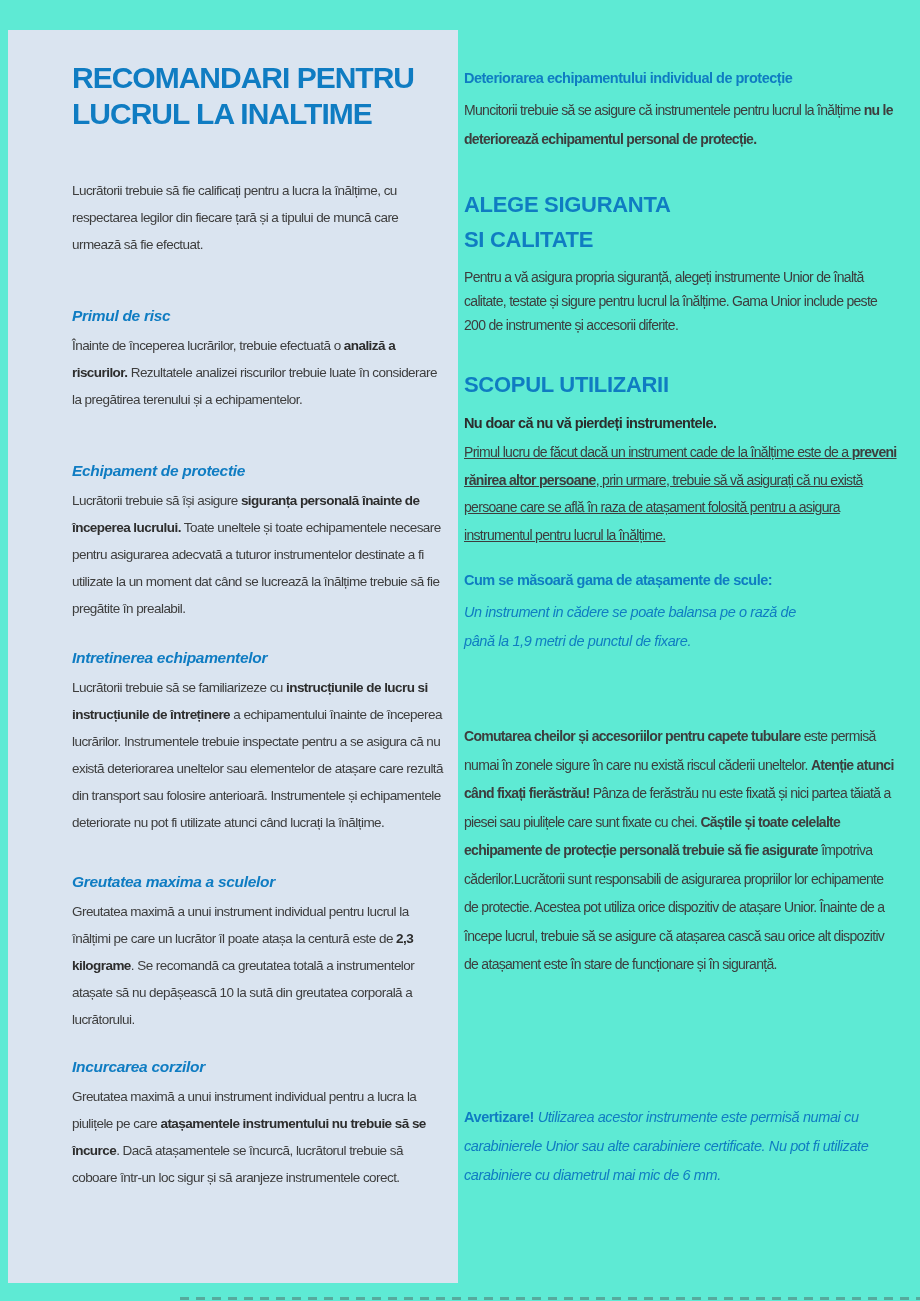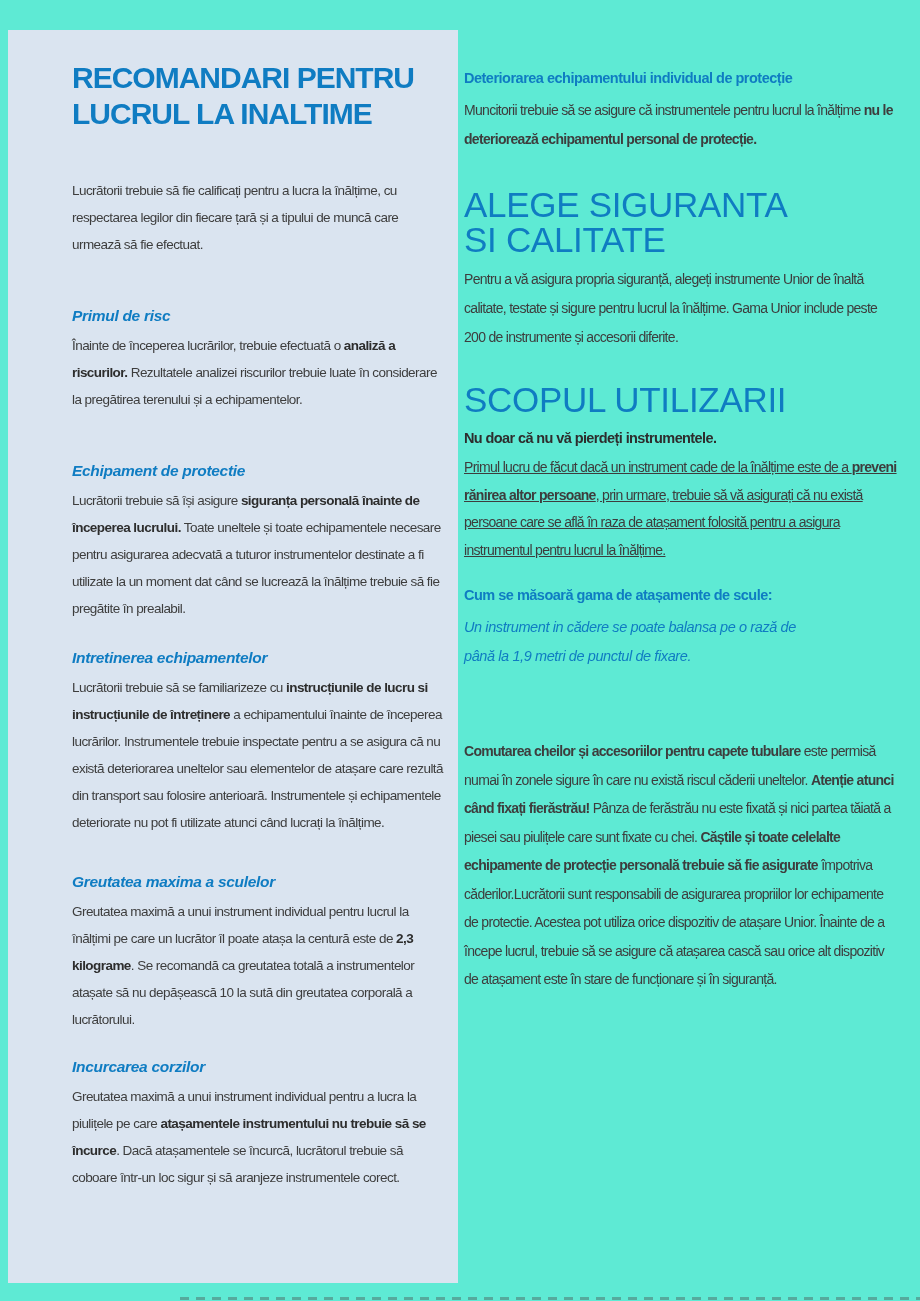--- a/index.html
+++ b/index.html
@@ -43,26 +43,26 @@
   .right-col{
     position:absolute;left:464px;top:68px;width:434px;
   }
   .r-para{
     font-size:14px;letter-spacing:-0.7px;line-height:28.5px;color:var(--body);
   }
   .small-h{
     font-size:14.5px;font-weight:700;color:var(--accent);letter-spacing:-0.5px;line-height:20px;
   }
   .big-h{
-    font-size:35px;font-weight:400;color:var(--accent);letter-spacing:-0.3px;
+    font-size:22px;font-weight:700;color:var(--accent);letter-spacing:-0.3px;
     line-height:35px;white-space:pre-line;
   }
   .damage-body{margin-top:8px;}
   .choose{margin-top:34px;}
-  .choose-body{margin-top:8px;line-height:29px;}
+  .choose-body{margin-top:8px;line-height:24px;}
   .purpose{margin-top:30px;}
   .purpose-lead{margin-top:8px;font-size:14.5px;font-weight:700;color:#2d2d2d;
     letter-spacing:-0.6px;line-height:27px;}
   .purpose-body{margin-top:2px;line-height:27.5px;text-decoration:underline;}
   .measure{margin-top:20px;}
   .measure-h{line-height:22px;}
   .measure-note{
     margin-top:7px;font-size:14.5px;font-style:italic;color:var(--accent);
     letter-spacing:-0.4px;line-height:29px;white-space:pre-line;
   }
@@ -135,18 +135,19 @@
     </div>
 
     <div class="measure">
       <h3 class="small-h measure-h">Cum se măsoară gama de atașamente de scule:</h3>
       <p class="measure-note">Un instrument in cădere se poate balansa pe o rază de
 până la 1,9 metri de punctul de fixare.</p>
     </div>
 
     <p class="r-para rules-body"><span class="sb">Comutarea cheilor și accesoriilor pentru capete tubulare</span><span> este permisă numai în zonele sigure în care nu există riscul căderii uneltelor. </span><span class="sb">Atenție atunci când fixați fierăstrău!</span><span> Pânza de ferăstrău nu este fixată și nici partea tăiată a piesei sau piulițele care sunt fixate cu chei. </span><span class="sb">Căștile și toate celelalte echipamente de protecție personală trebuie să fie asigurate</span><span> împotriva căderilor.Lucrătorii sunt responsabili de asigurarea propriilor lor echipamente de protectie. Acestea pot utiliza orice dispozitiv de atașare Unior. Înainte de a începe lucrul, trebuie să se asigure că atașarea cască sau orice alt dispozitiv de atașament este în stare de funcționare și în siguranță.</span></p>
 
+    <p class="para blue warning"><span class="sb">Avertizare!</span><span class="si"> Utilizarea acestor instrumente este permisă numai cu carabinierele Unior sau alte carabiniere certificate. Nu pot fi utilizate carabiniere cu diametrul mai mic de 6 mm.</span></p>
 
   </div>
 
   <div class="bottom-artifact"></div>
 
 </div>
 
 </body></html>

